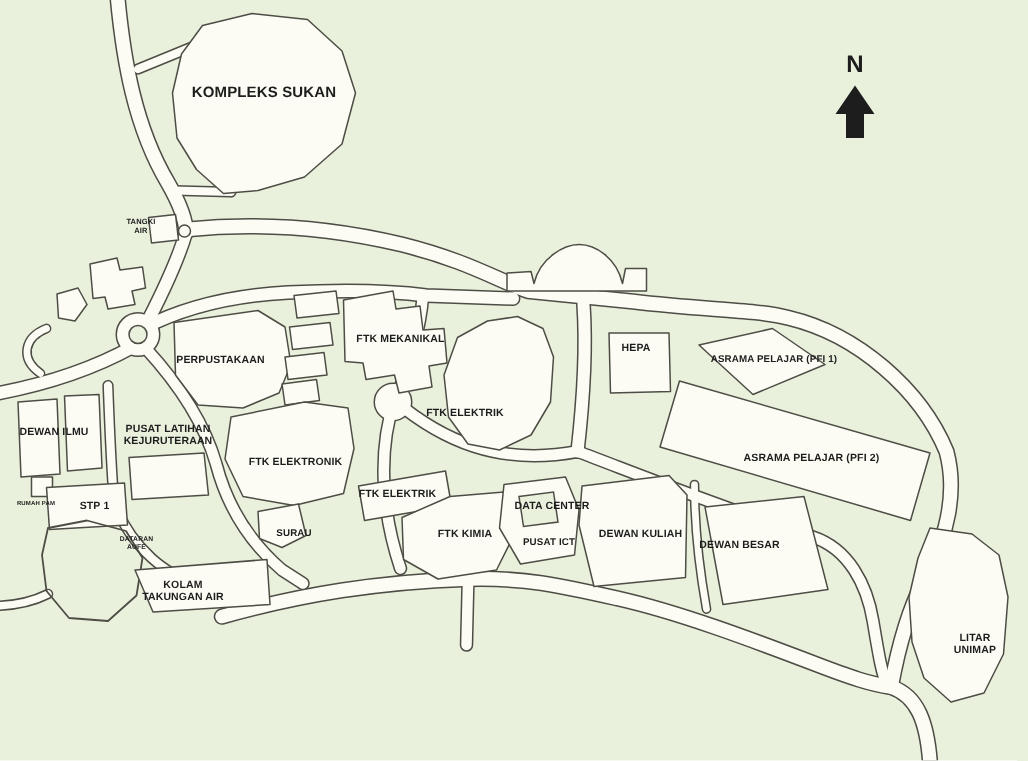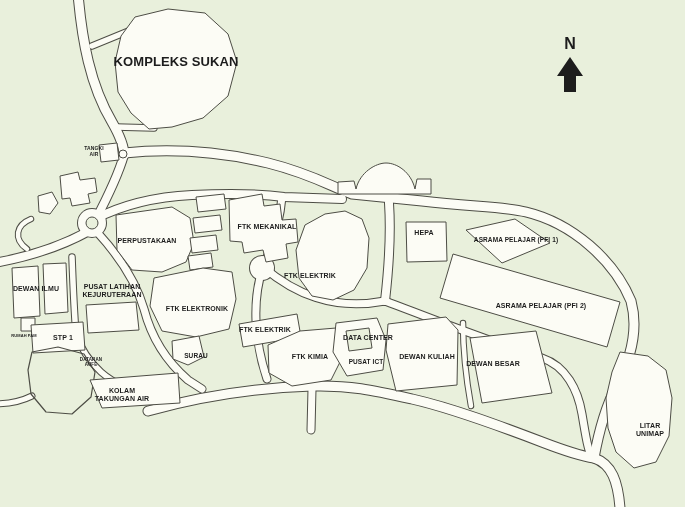--- a/index.html
+++ b/index.html
@@ -132,21 +132,21 @@
       <path class="bld" d="M470,338 L536,331 L552,393 L482,403 Z"></path>
       <path class="bld" d="M620,352 L648,356 L666,370 L672,398 L669,436 L656,462 L634,468 L616,452 L608,428 L606,398 L612,372 Z"></path>
       <path class="water" d="M32,352 L58,347 L84,354 L95,372 L91,397 L72,414 L46,412 L31,394 L28,370 Z"></path>
       <path class="bld" d="M90,380 L178,373 L180,403 L102,408 Z"></path>
       <path class="bld" d="M338,194 L338,182 L354,181 L356,189 C360,172 376,163 386,163 C397,163 411,172 415,189 L417,179 L431,179 L431,194 Z"></path>
     </g>
 
     <path class="arrow" d="M570,57 L583,76 L576,76 L576,92 L564,92 L564,76 L557,76 Z"></path>
   </svg>
 
-  <div class="lbl" style="left:176px;top:62px;font-size:13px">KOMPLEKS SUKAN</div>
+  <div class="lbl" style="left:176px;top:62px;font-size:10px">KOMPLEKS SUKAN</div>
   <div class="lbl" style="left:94px;top:152px;font-size:5px">TANGKI
 AIR</div>
   <div class="lbl" style="left:147px;top:241px;font-size:7px">PERPUSTAKAAN</div>
   <div class="lbl" style="left:267px;top:227px;font-size:7px">FTK MEKANIKAL</div>
   <div class="lbl" style="left:310px;top:276px;font-size:7px">FTK ELEKTRIK</div>
   <div class="lbl" style="left:424px;top:233px;font-size:7px">HEPA</div>
   <div class="lbl" style="left:516px;top:240px;font-size:6.5px">ASRAMA PELAJAR (PFI 1)</div>
   <div class="lbl" style="left:541px;top:306px;font-size:7px">ASRAMA PELAJAR (PFI 2)</div>
   <div class="lbl" style="left:36px;top:289px;font-size:7px">DEWAN ILMU</div>
   <div class="lbl" style="left:112px;top:291px;font-size:7px">PUSAT LATIHAN

